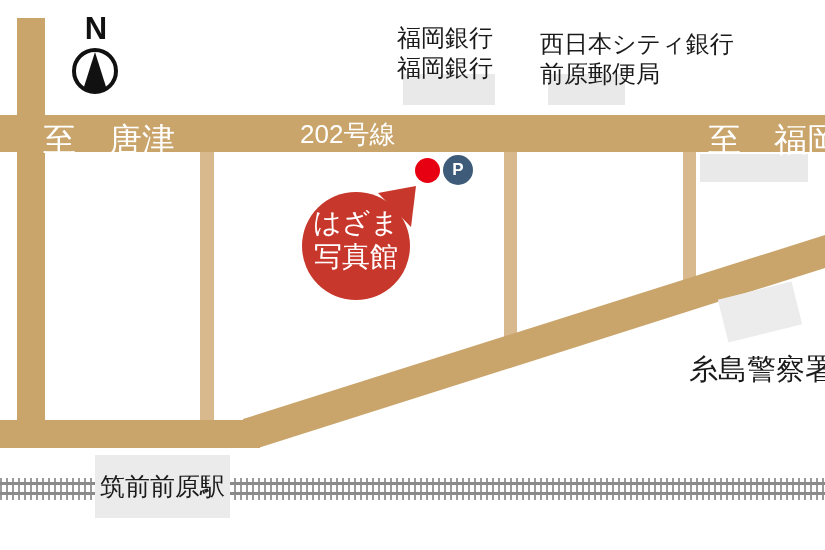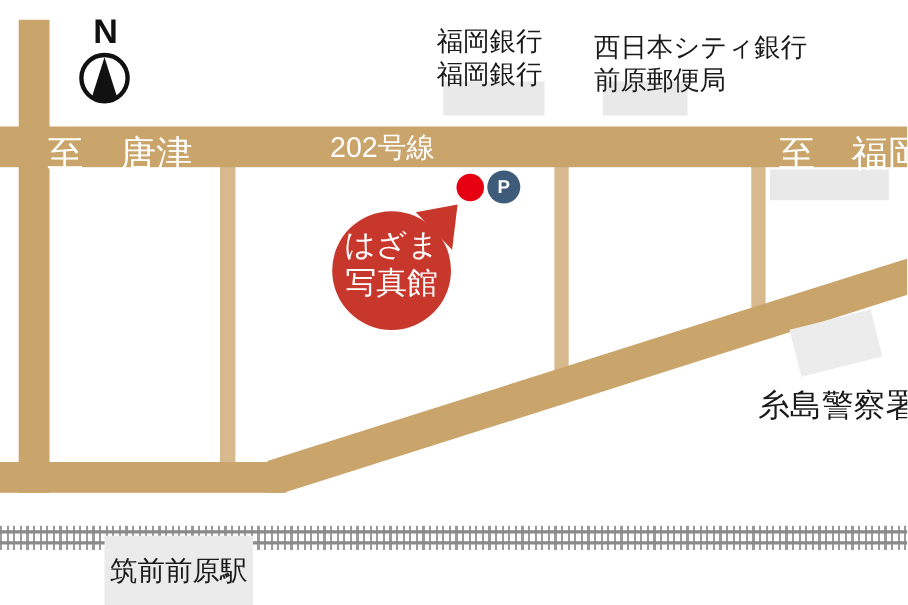--- a/index.html
+++ b/index.html
@@ -7,21 +7,21 @@
     position:relative;width:825px;height:550px;background:#ffffff;overflow:hidden;
     font-family:"Liberation Sans","DejaVu Sans",sans-serif;color:#1a1a1a;
   }
   .map svg{position:absolute;left:0;top:0;}
   .lbl{position:absolute;white-space:nowrap;line-height:1.2;}
   .lbl-black{color:#1a1a1a;font-size:24px;margin-top:12px;}
   .lbl-road{color:#ffffff;font-size:33px;}
   .building{position:absolute;background:#E9E9E9;}
   .station-box{
     position:absolute;left:95px;top:455px;width:135px;height:63px;background:#EBEBEB;
-    display:flex;align-items:center;justify-content:center;font-size:25px;color:#1a1a1a;margin-top:32px;
+    display:flex;align-items:center;justify-content:center;font-size:25px;color:#1a1a1a;
   }
   .railway{
     position:absolute;left:0;top:478px;width:825px;height:22px;
     background:repeating-linear-gradient(90deg,#9a9a9a 0 2px,transparent 2px 6px);
   }
   .rail{position:absolute;left:0;width:100%;height:3px;background:#8a8a8a;}
   .rail.top{top:4px;} .rail.bottom{top:14px;}
   .compass-n{position:absolute;left:80px;top:11px;width:32px;text-align:center;
     font-size:31px;font-weight:800;color:#111;}
   .compass-circle{position:absolute;left:72px;top:48px;width:46px;height:46px;

